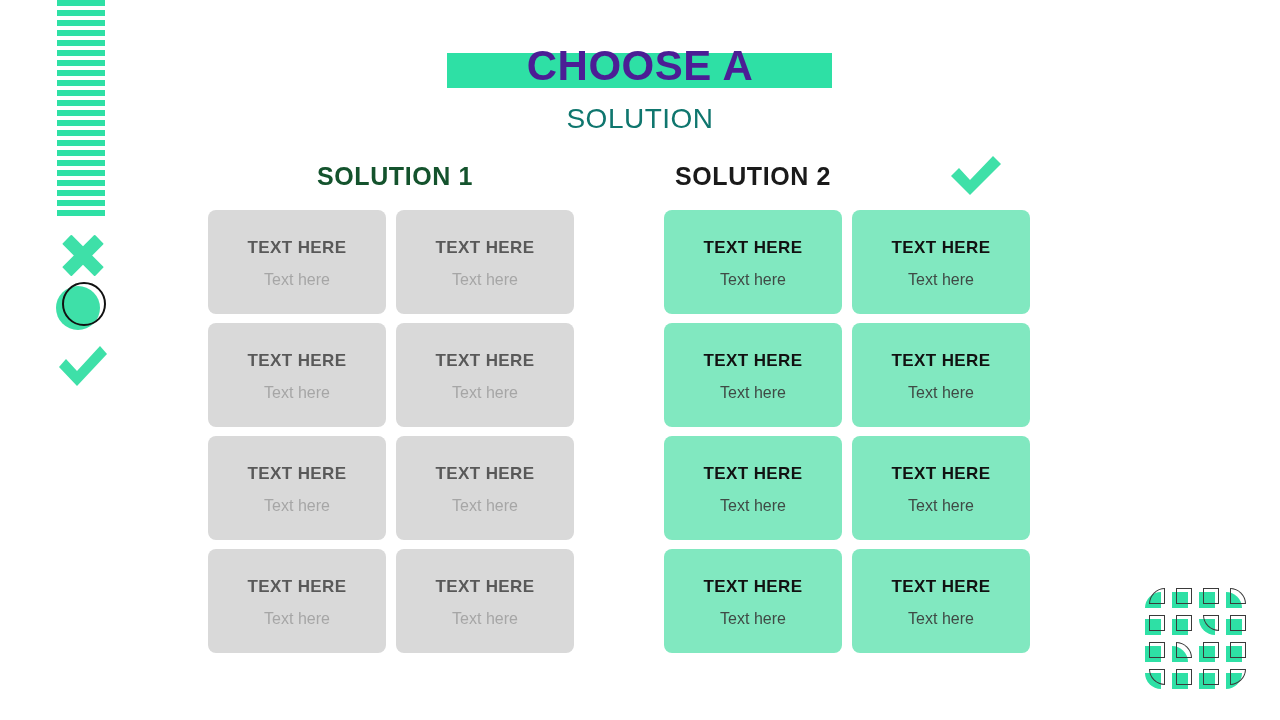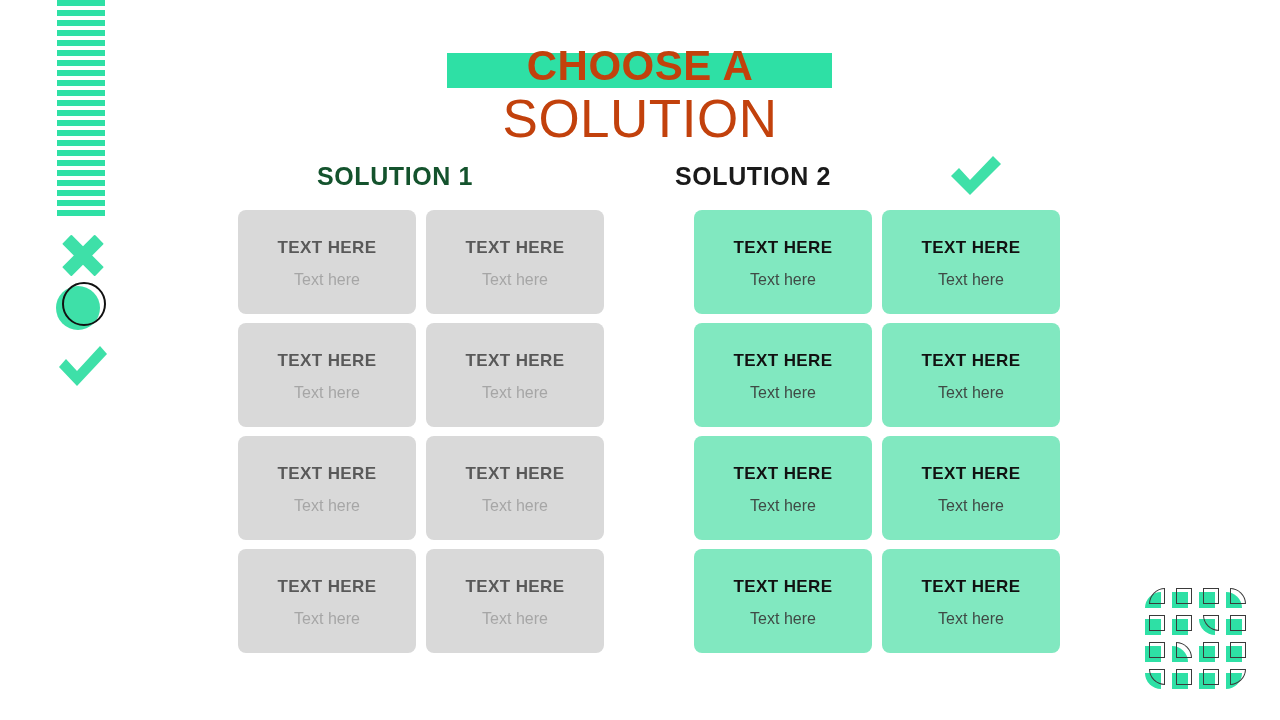--- a/index.html
+++ b/index.html
@@ -122,28 +122,28 @@
     left: 107px;
     top: 13px;
     width: 385px;
     height: 35px;
     background: #2ee0a5;
   }
   .title-line1 {
     position: relative;
     font-size: 42px;
     font-weight: bold;
-    color: #c2410c;
+    color: #4c1d95;
     letter-spacing: 0.5px;
     line-height: 52px;
   }
   .title-line2 {
-    font-size: 53px;
+    font-size: 28px;
     font-weight: normal;
-    color: #c2410c;
+    color: #0f766e;
     letter-spacing: 0.5px;
     line-height: 50px;
     margin-top: 2px;
   }
 
   
   .col-head {
     position: absolute;
     font-size: 25px;
     font-weight: bold;
@@ -166,21 +166,20 @@
   }
 
   
   .grid {
     position: absolute;
     display: grid;
     grid-template-columns: 178px 178px;
     grid-template-rows: 104px 104px 104px 104px;
     column-gap: 10px;
     row-gap: 9px;
-    margin-left: 30px;
   }
   .grid.one { left: 208px; top: 210px; }
   .grid.two { left: 664px; top: 210px; }
 
   .card {
     border-radius: 8px;
     display: flex;
     flex-direction: column;
     align-items: center;
     justify-content: center;

